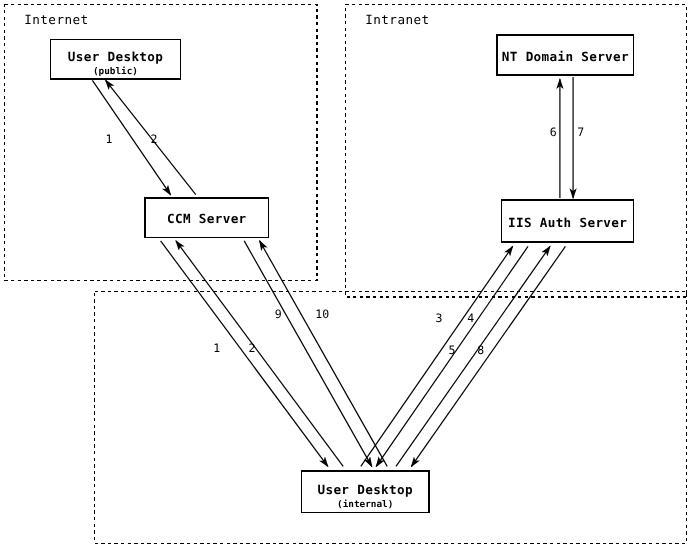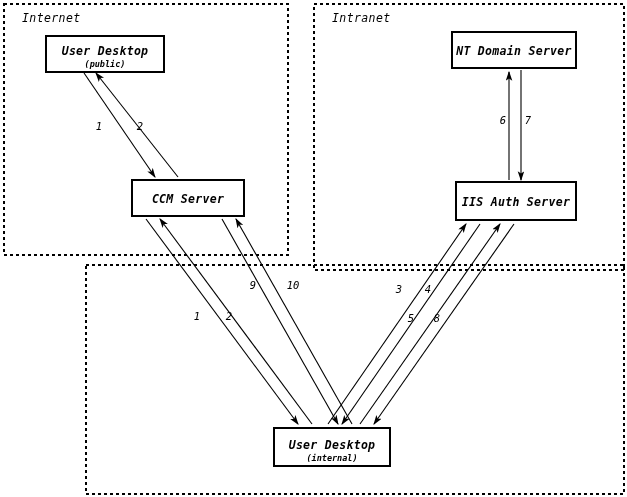--- a/index.html
+++ b/index.html
@@ -7,21 +7,20 @@
     padding: 0;
     background: #ffffff;
   }
   #canvas {
     position: relative;
     width: 627px;
     height: 497px;
     background: #ffffff;
     font-family: "DejaVu Sans Mono", "Liberation Mono", monospace;
     overflow: hidden;
-    font-style: italic;
   }
   svg#diagram {
     position: absolute;
     top: 0;
     left: 0;
     width: 627px;
     height: 497px;
   }
   .zone-border {
     fill: none;

